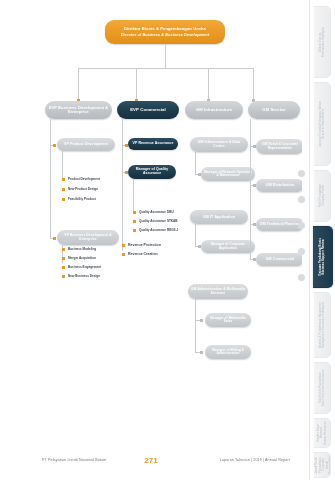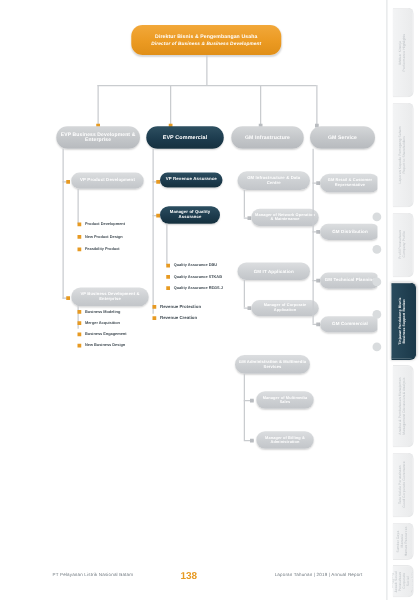--- a/index.html
+++ b/index.html
@@ -350,21 +350,21 @@
     </div>
 
     <div class="ln ln-h" style="left:250px; top:259px; width:5px;"></div>
     <div class="sq sq-grey" style="left:253px; top:257.5px;"></div>
     <div class="node n-grey-l" style="left:256px; top:253px; width:48px; height:13px; font-size:3.6px; font-weight:bold;">
       <span>GM Commercial</span>
     </div>
 
     <div id="footer">
       <span class="f-left">PT Pelayanan Listrik Nasional Batam</span>
-      <span class="f-page">138</span>
+      <span class="f-page">271</span>
       <span class="f-right">Laporan Tahunan | 2019 | Annual Report</span>
     </div>
 
   </div>
 
   <div id="rail">
     <div class="spine"></div>
 
     <div class="tab" style="top:6px; height:72px;">
       <span class="tlabel">Ikhtisar Kinerja

